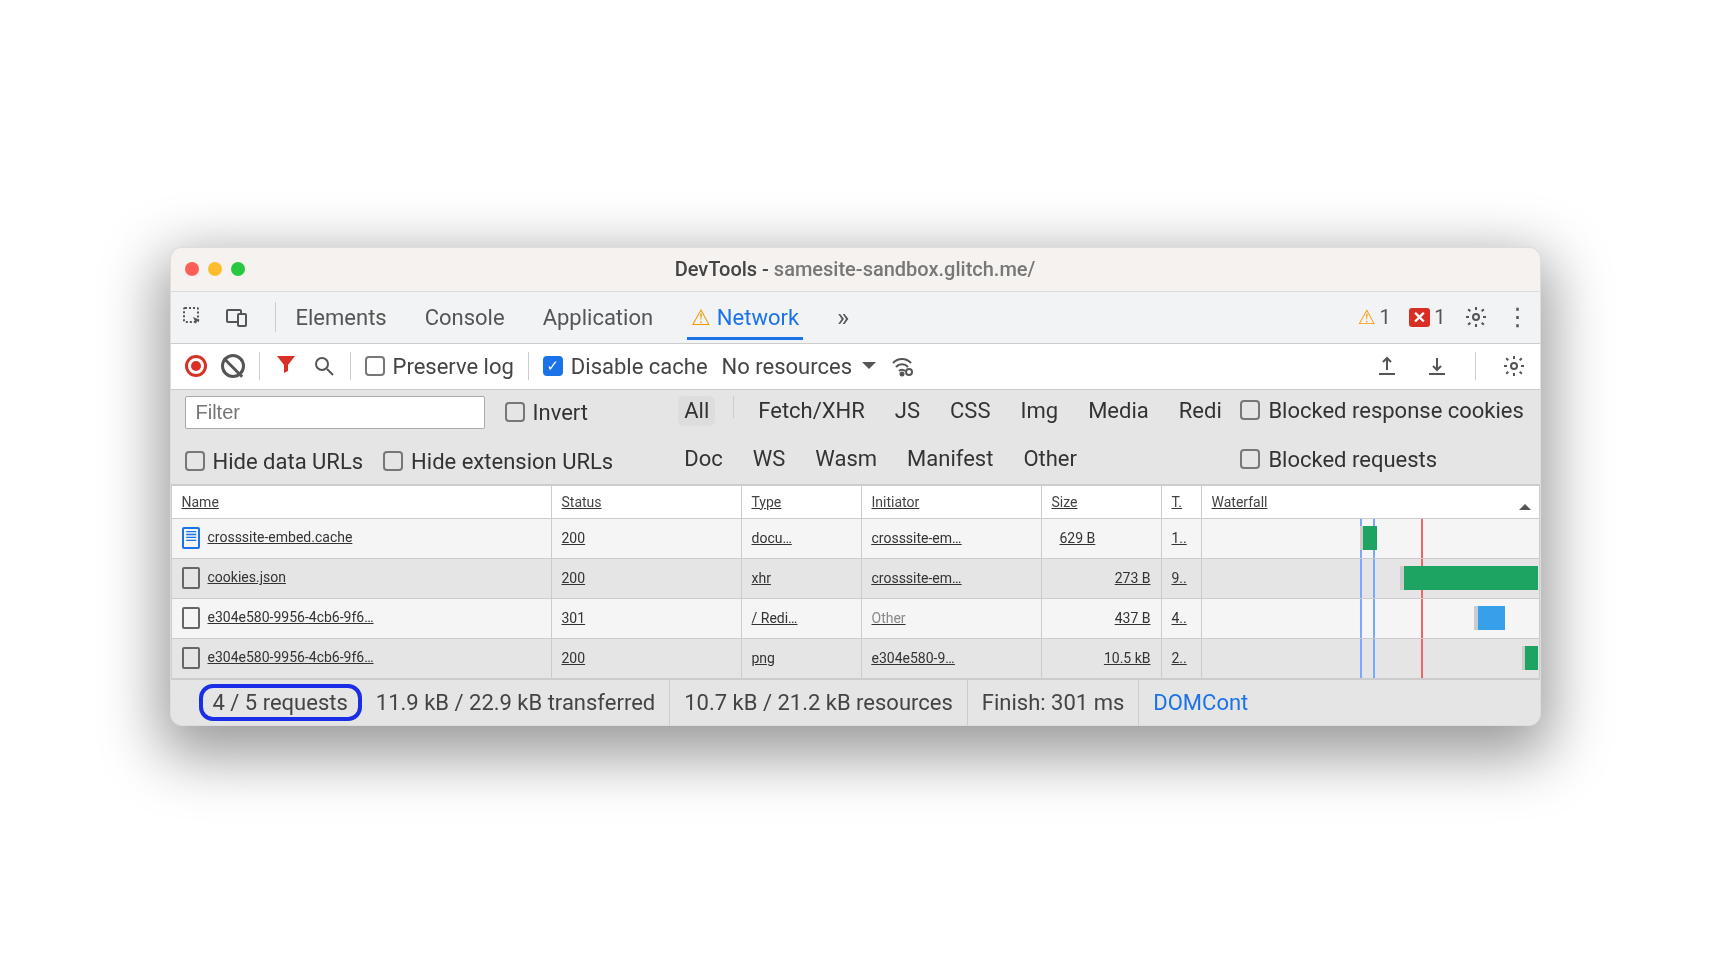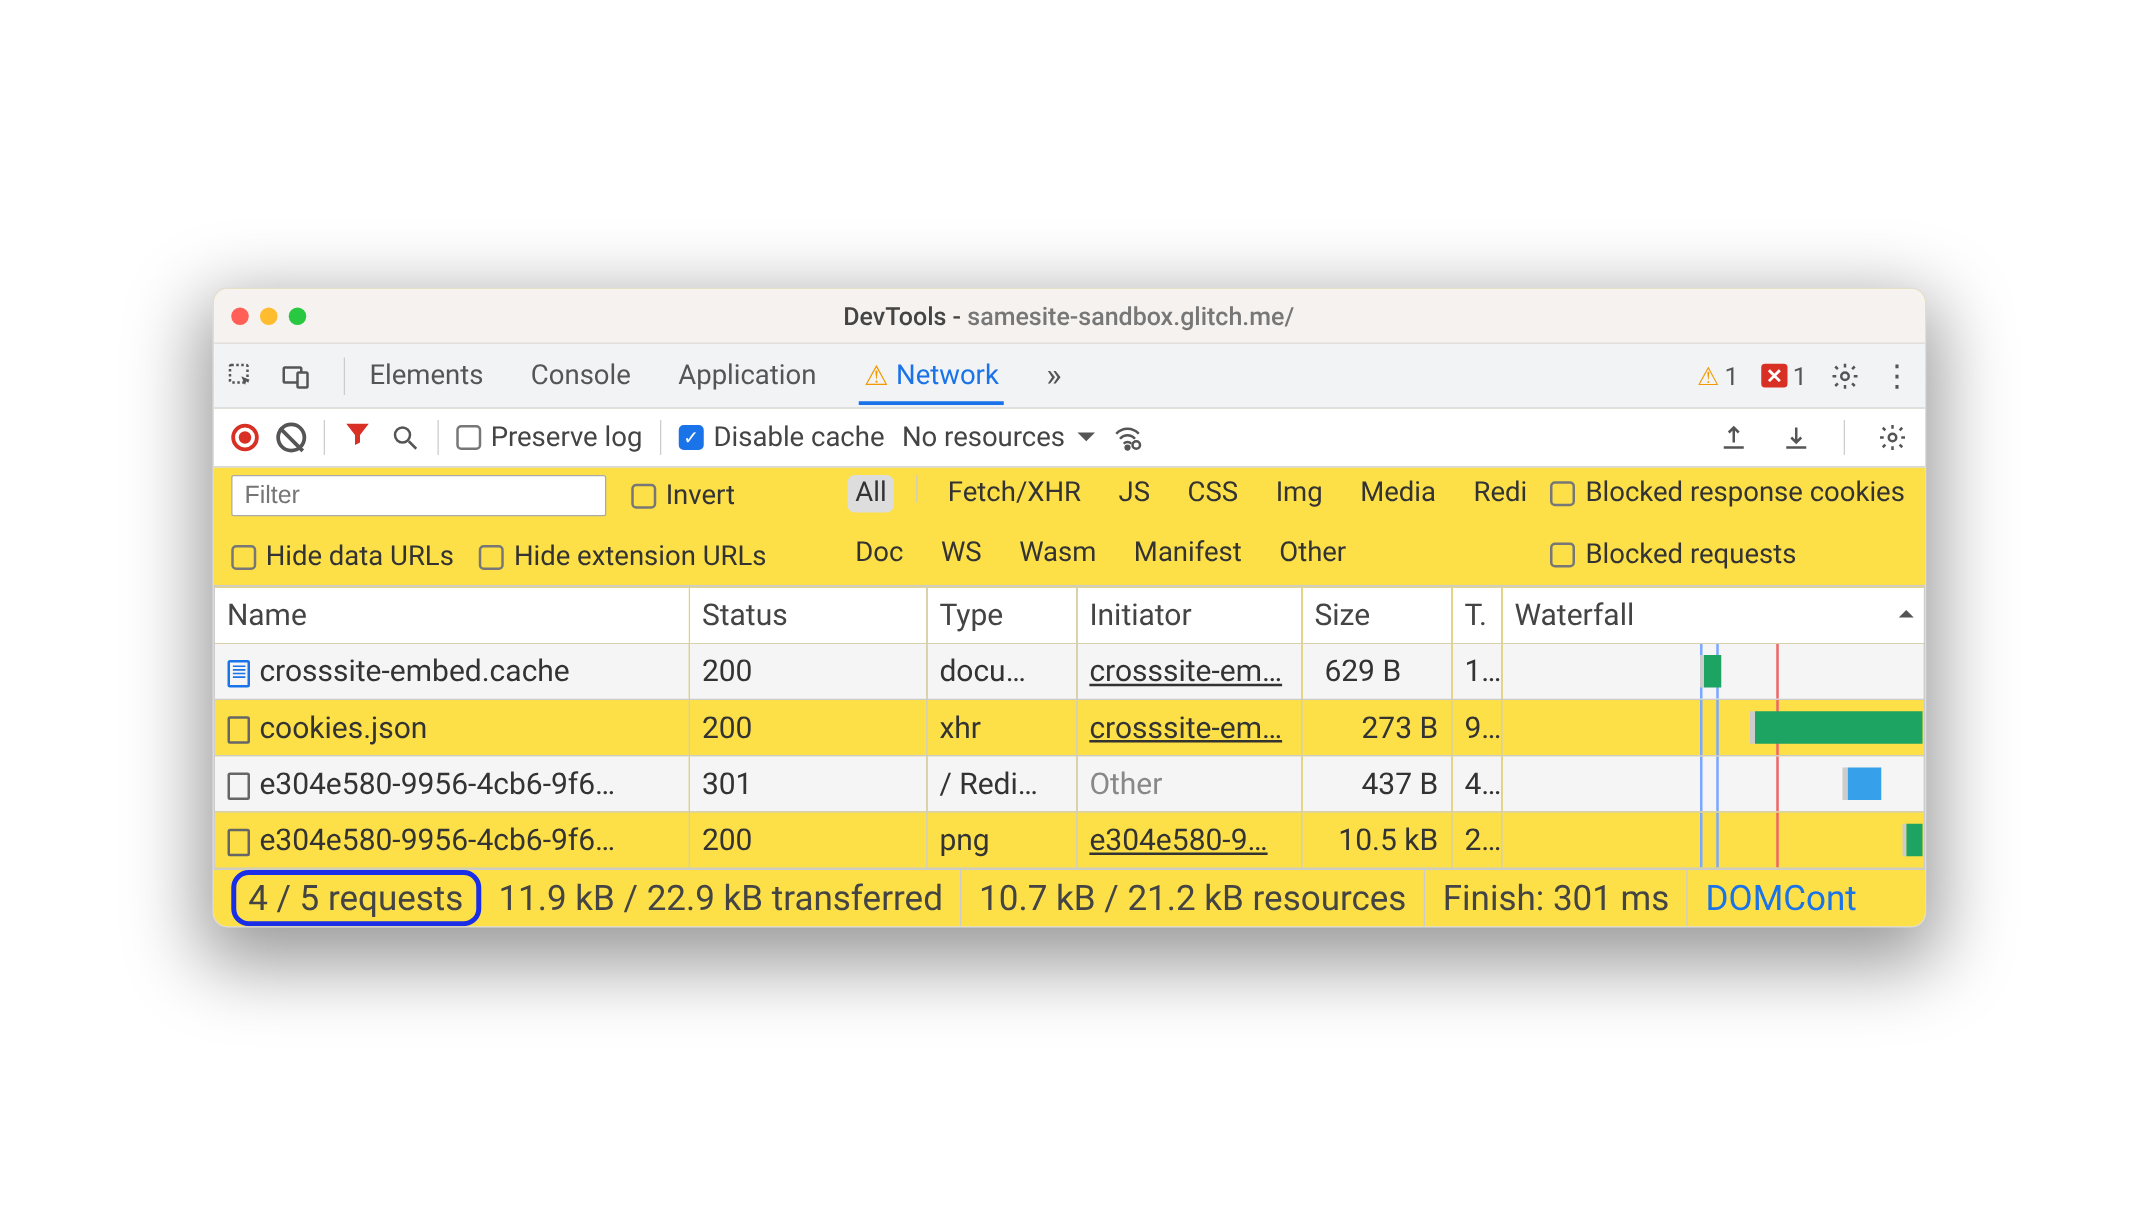--- a/index.html
+++ b/index.html
@@ -23,21 +23,21 @@
     background:#fff;
     width:1710px; height:972px;
     display:flex; align-items:center; justify-content:center;
   }
   .window {
     width:1371px;
     border:1px solid #ddd;
     border-radius:12px;
     box-shadow:0 20px 60px 10px rgba(0,0,0,.4);
     overflow:hidden;
-    background:#fde047;
+    background:#e5e5e5;
   }
   
   .titlebar {
     background:var(--title-bg);
     height:44px;
     display:flex; align-items:center;
     border-bottom:1px solid #dcdcdc;
     padding:0 14px;
     position:relative;
   }
@@ -94,21 +94,21 @@
     font-size:22px; color:#333;
   }
   .filterrow{display:flex;align-items:center;gap:20px;flex-wrap:wrap;}
   .filter-input{border:1px solid #aaa;background:#fff;color:#888;padding:4px 10px;width:300px;font-size:20px;border-radius:2px;}
   .chiprow{display:flex;gap:18px;flex-wrap:wrap;font-size:22px;}
   .chip{padding:2px 6px;cursor:pointer;}
   .chip.sel{background:#ddd;border-radius:6px;}
   .chiprow .divider{width:1px;height:22px;background:#ccc;}
   .circled{border:4px solid #1a2ee8;border-radius:14px;padding:4px 10px;display:inline-flex;align-items:center;gap:8px;}
   
-  table.reqs{width:100%;border-collapse:collapse;font-size:24px;color:#333;}
+  table.reqs{width:100%;border-collapse:collapse;font-size:14px;color:#333;text-decoration:underline;}
   table.reqs th,table.reqs td{border:1px solid var(--border);padding:8px 10px;text-align:left;white-space:nowrap;overflow:hidden;text-overflow:ellipsis;}
   table.reqs th{background:#fff;font-weight:400;color:#444;position:relative;}
   table.reqs th .sort-up{position:absolute;right:8px;top:12px;border:6px solid transparent;border-bottom-color:#555;}
   table.reqs tbody tr:nth-child(odd){background:var(--row-alt);}
   .c-name{width:380px;max-width:380px;}
   .c-status{width:190px;max-width:190px;}
   .c-type{width:120px;max-width:120px;}
   .c-init{width:180px;max-width:180px;}
   .c-size{width:120px;max-width:120px;text-align:right;}
   .c-time{width:40px;max-width:40px;}
@@ -117,22 +117,22 @@
   td.c-wf .bar{position:absolute;top:20%;height:60%;}
   .initiator{text-decoration:underline;color:#333;cursor:pointer;}
   .initiator.muted{text-decoration:none;color:#888;}
   .icon-doc{display:inline-flex;width:18px;height:22px;border:2px solid #1a73e8;border-radius:2px;margin-right:8px;vertical-align:middle;position:relative;}
   .icon-doc::before{content:"≣";position:absolute;left:1px;top:-3px;color:#1a73e8;font-size:16px;}
   .icon-generic{display:inline-flex;width:18px;height:22px;border:2px solid #666;border-radius:2px;margin-right:8px;vertical-align:middle;}
   
   .statusbar{
     display:flex;align-items:center;gap:0;
     border-top:1px solid var(--border);
-    font-size:28px;color:#444;height:46px;
-    padding:0 10px;
+    font-size:22px;color:#444;height:46px;
+    padding:0 24px;
   }
   .statusbar .seg{padding:0 14px;border-right:1px solid var(--border);height:100%;display:flex;align-items:center;}
   .statusbar .seg:first-child{padding-left:0;margin-left:4px;}
   .statusbar .seg.link{color:var(--link);border-right:none;}
   .circled-status{border:4px solid #1a2ee8;border-radius:14px;padding:2px 10px;}
   
   .svgicon{width:24px;height:24px;stroke:#555;fill:none;stroke-width:2;}
 </style>
 </head>
 <body>

